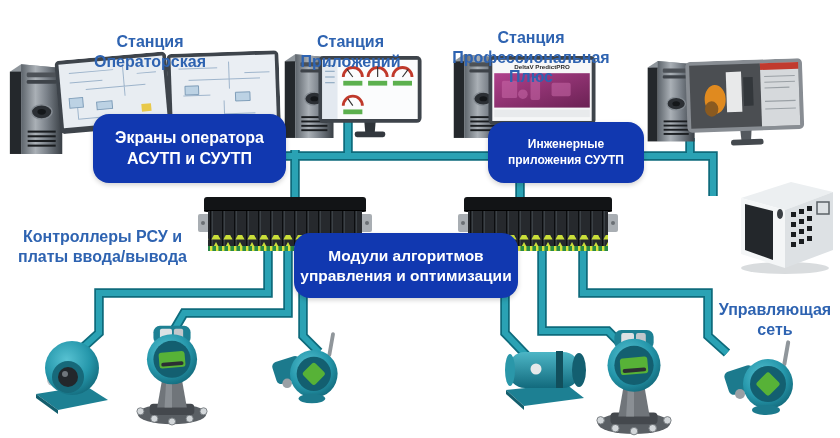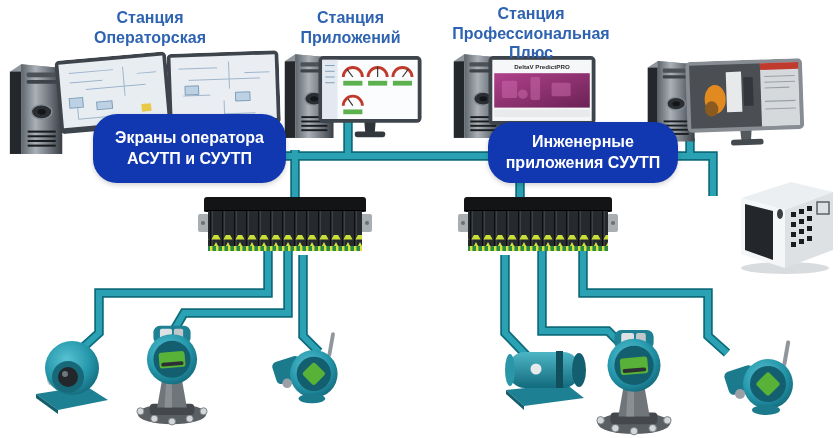--- a/index.html
+++ b/index.html
@@ -6,26 +6,26 @@
   .stage{position:relative;width:840px;height:438px;background:#ffffff;overflow:hidden;
          font-family:"Liberation Sans",sans-serif;}
   
   .net{position:absolute;left:0;top:0;z-index:1;}
   .net .under{stroke:#0e6b7c;stroke-width:9.5;fill:none;}
   .net .over{stroke:#2aa2b4;stroke-width:6;fill:none;}
   
   .hw{position:absolute;z-index:2;}
   
   .callout{position:absolute;z-index:3;background:var(--callout-blue,#1138b0);color:#fff;
-           border-radius:24px;display:flex;align-items:center;justify-content:center;
+           border-radius:16px;display:flex;align-items:center;justify-content:center;
            text-align:center;font-weight:700;white-space:pre-line;line-height:1.28;
            box-shadow:0 2px 5px rgba(0,0,0,.18);}
   
   .lbl{position:absolute;z-index:4;color:var(--label-blue,#2e63b1);font-weight:700;
-       font-size:16px;line-height:1.22;text-align:center;white-space:pre-line;}
+       font-size:16px;line-height:1.22;text-align:center;white-space:pre-line;margin-top:24px;}
   .lbl.left{text-align:center;}
 </style>
 </head>
 <body>
 
 <div class="stage">
 
   <svg width="0" height="0" style="position:absolute" aria-hidden="true">
     <defs>
       <linearGradient id="towg" x1="0" y1="0" x2="1" y2="0">
@@ -306,27 +306,35 @@
       <use href="#dev-b"></use>
     </svg>
   <svg class="hw" style="left:722px;top:338px" width="84" height="84">
       <use href="#dev-c"></use>
     </svg>
 
   <div class="callout" style="left:93px;top:114px;width:193px;height:69px;font-size:16px">
     <span>Экраны оператора
 АСУТП и СУУТП</span>
   </div>
-  <div class="callout" style="left:488px;top:122px;width:190px;height:61px;font-size:16px">
+  <div class="callout" style="left:488px;top:122px;width:156px;height:61px;font-size:12px">
     <span>Инженерные
 приложения СУУТП</span>
+  </div>
+  <div class="callout" style="left:294px;top:233px;width:224px;height:65px;font-size:15.5px">
+    <span>Модули алгоритмов
+управления и оптимизации</span>
   </div>
 
   <div class="lbl" style="left:75px;top:8px;width:150px">Станция
 Операторская</div>
   <div class="lbl" style="left:288px;top:8px;width:125px">Станция
 Приложений</div>
   <div class="lbl" style="left:442px;top:4px;width:178px">Станция
 Профессиональная
 Плюс</div>
 
+  <div class="lbl left" style="left:10px;top:203px;width:185px">Контроллеры РСУ и
+платы ввода/вывода</div>
+  <div class="lbl" style="left:715px;top:276px;width:120px">Управляющая
+сеть</div>
 
 </div>
 
 </body></html>

